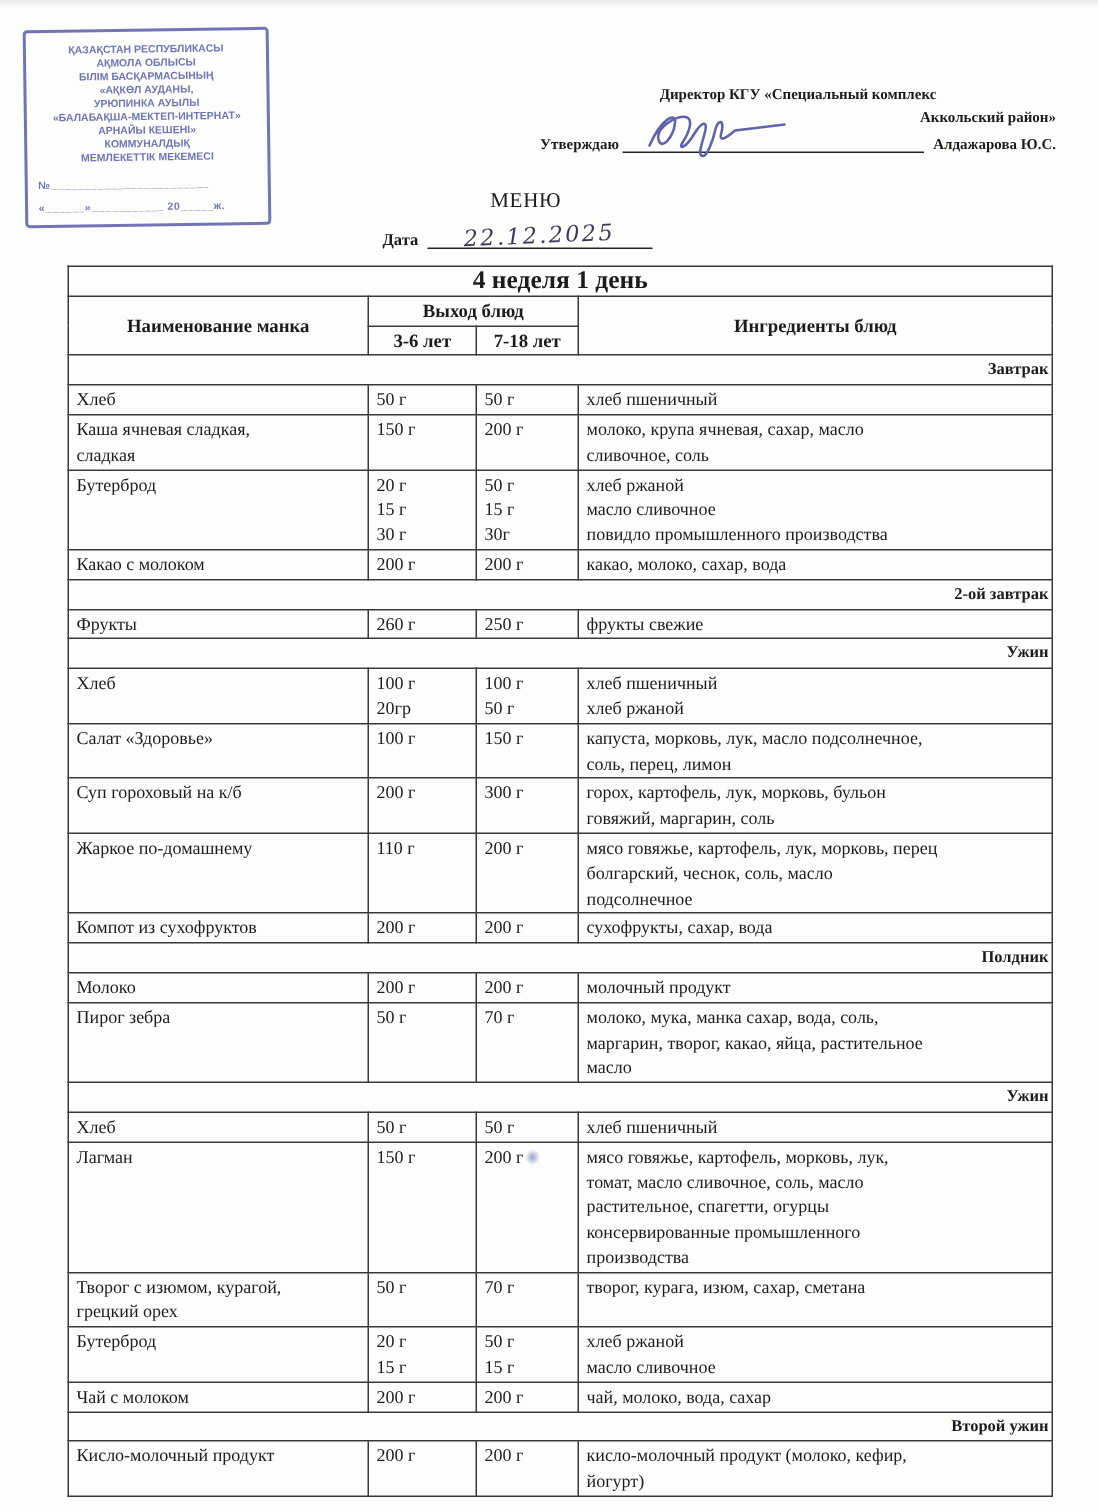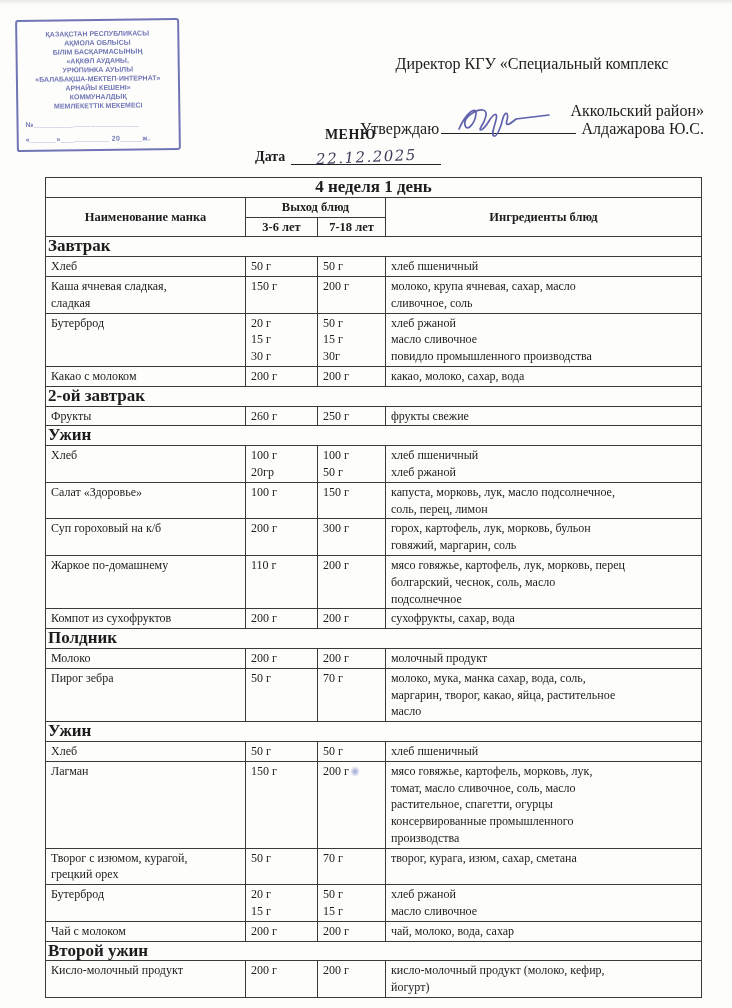--- a/index.html
+++ b/index.html
@@ -24,34 +24,34 @@
     text-align:center;
     transform:rotate(-0.8deg);
     opacity:.93;
   }
   .stamp-no{margin-top:9px;text-align:left;letter-spacing:.5px;}
   .stamp-datefield{margin-top:6px;text-align:left;letter-spacing:.5px;}
 
   
   .approval{
     position:absolute;top:56px;right:28px;width:344px;
-    font-weight:normal;font-size:16px;line-height:15px;
+    font-weight:bold;font-size:10px;line-height:15px;
   }
   .approval .l1,.approval .l2{text-align:center;}
-  .approval .l3{text-align:right;margin-top:32px;}
+  .approval .l3{text-align:right;}
   .approve-row{display:flex;align-items:flex-end;margin-top:1px;white-space:nowrap;}
   .approve-row .lbl{flex:0 0 auto;}
   .sig-line{flex:1 1 auto;border-bottom:1.2px solid #222;margin:0 6px 2px 2px;position:relative;height:14px;}
   .sig-line svg{position:absolute;left:12px;top:-16px;}
 
   
   .title-block{position:absolute;top:127px;left:243px;width:215px;}
-  .menu-title{font-weight:bold;font-size:14px;text-align:center;letter-spacing:.5px;}
+  .menu-title{font-weight:normal;font-size:14px;text-align:center;letter-spacing:.5px;}
   .date-row{display:flex;align-items:flex-end;margin-top:3px;padding-left:12px;}
-  .date-label{font-weight:bold;font-size:14px;margin-right:6px;}
+  .date-label{font-weight:bold;font-size:11px;margin-right:6px;}
   .date-underline{width:150px;border-bottom:1.5px solid #222;text-align:center;}
   .date-value{
     display:inline-block;
     font-family:"DejaVu Serif", serif;font-style:italic;
     font-size:15px;color:#3d3b58;letter-spacing:1.5px;
     transform:rotate(-2.5deg) translateY(2px);
   }
 
   
   table.menu{
@@ -61,21 +61,21 @@
   }
   table.menu td, table.menu th{
     border:1px solid #3a3a3a;
     vertical-align:top;
     padding:1px 5px;
     white-space:pre-line;
     font-weight:normal;text-align:left;
   }
   table.menu .week{font-weight:bold;text-align:center;font-size:17px;}
   table.menu thead th{font-weight:bold;text-align:center;vertical-align:middle;font-size:12.5px;}
-  table.menu td.section{font-weight:bold;text-align:left;font-size:17px;padding:1px 2px;}
+  table.menu td.section{font-weight:bold;text-align:right;font-size:11px;padding:1px 2px;}
   td.c-out{padding-left:8px;}
   td.c-ing{padding-left:8px;}
   .smudge{
     display:inline-block;width:10px;height:11px;margin-left:1px;
     border-radius:50%;vertical-align:middle;
     background:radial-gradient(ellipse at center, rgba(74,86,178,.55) 0%, rgba(74,86,178,0) 70%);
   }
 </style>
 </head>
 <body>

